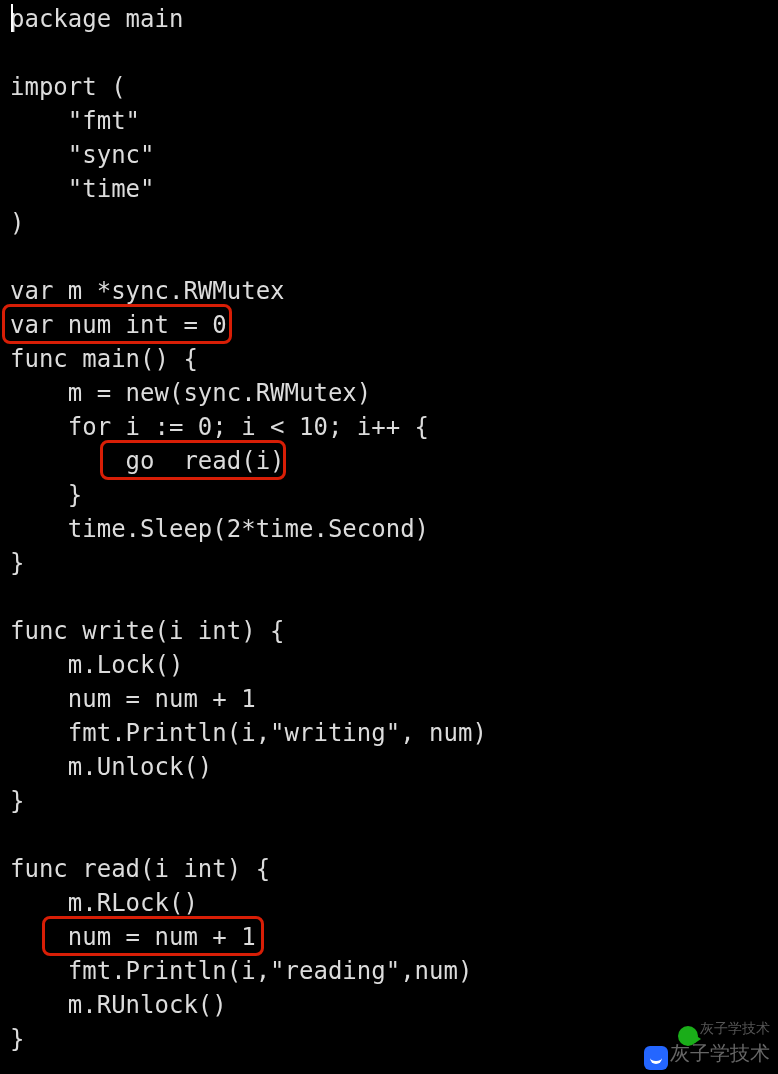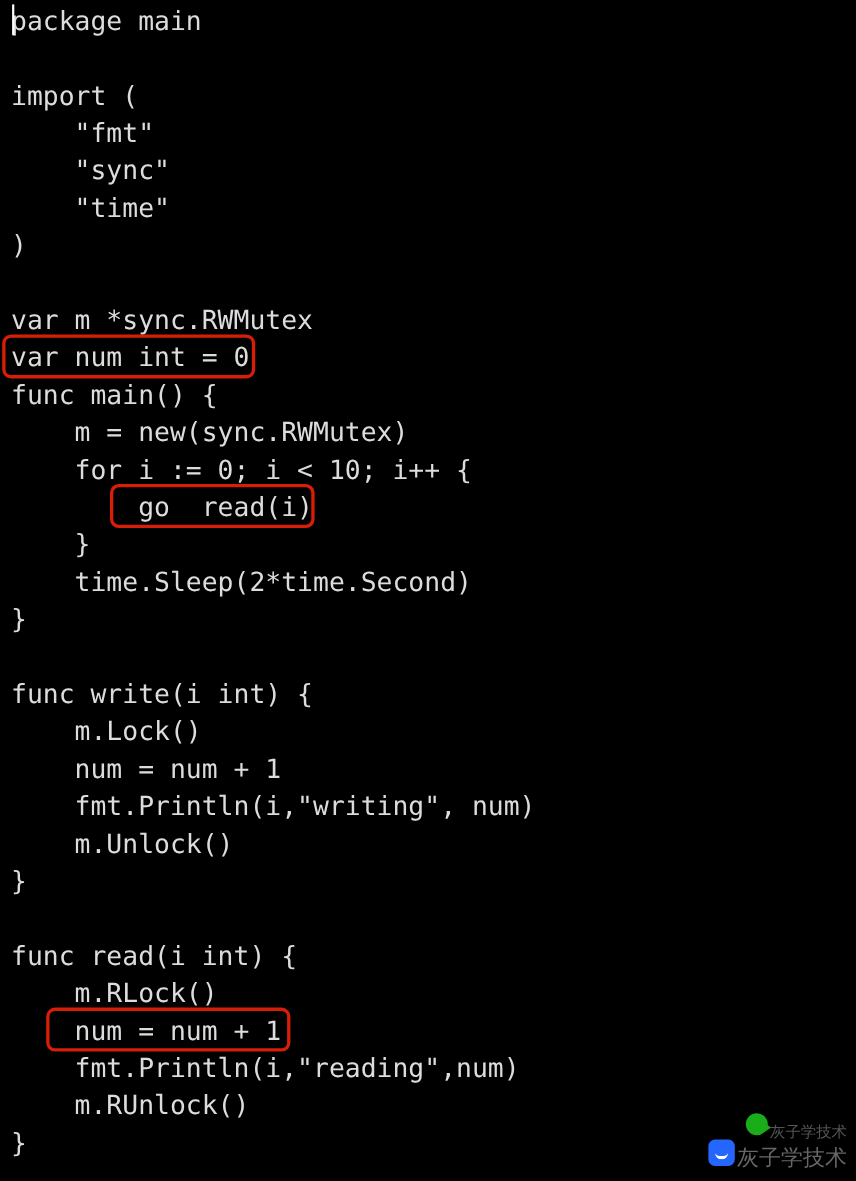--- a/index.html
+++ b/index.html
@@ -47,25 +47,25 @@
     position: absolute;
     right: 8px;
     bottom: 2px;
     width: 200px;
     height: 60px;
     pointer-events: none;
   }
   .wm-top, .wm-bottom {
     position: absolute;
     right: 0;
-    font-family: Liberation Sans, sans-serif;
+    font-family: Liberation Serif, serif;
     color: #555;
     white-space: nowrap;
     display: flex;
-    align-items: flex-start;
+    align-items: flex-end;
     gap: 2px;
   }
   .wm-top { top: 0; font-size: 14px; }
   .wm-bottom { top: 24px; font-size: 20px; color: #666; }
   .bubble {
     width: 20px; height: 20px;
     background: #1aad19;
     border-radius: 50%;
     position: relative;
   }

